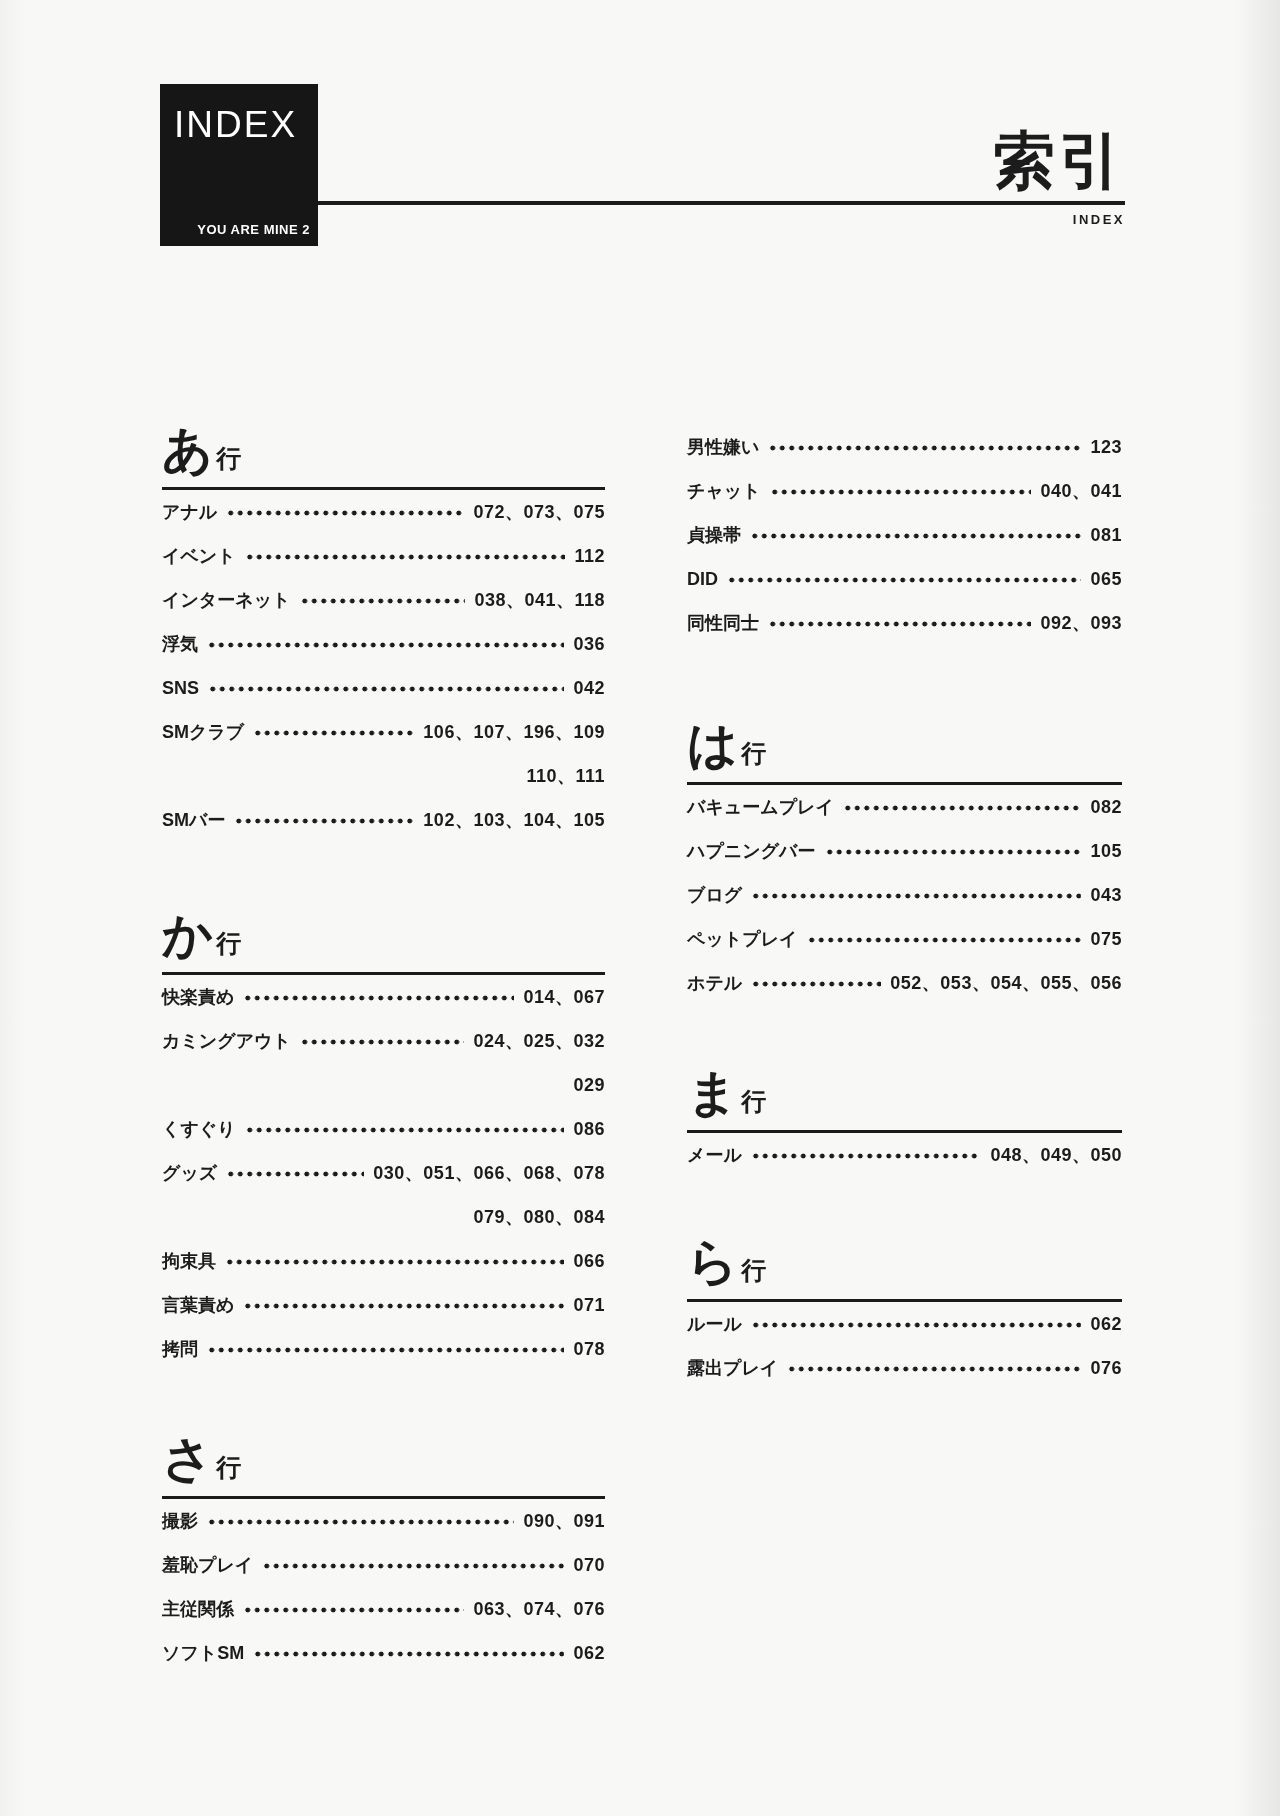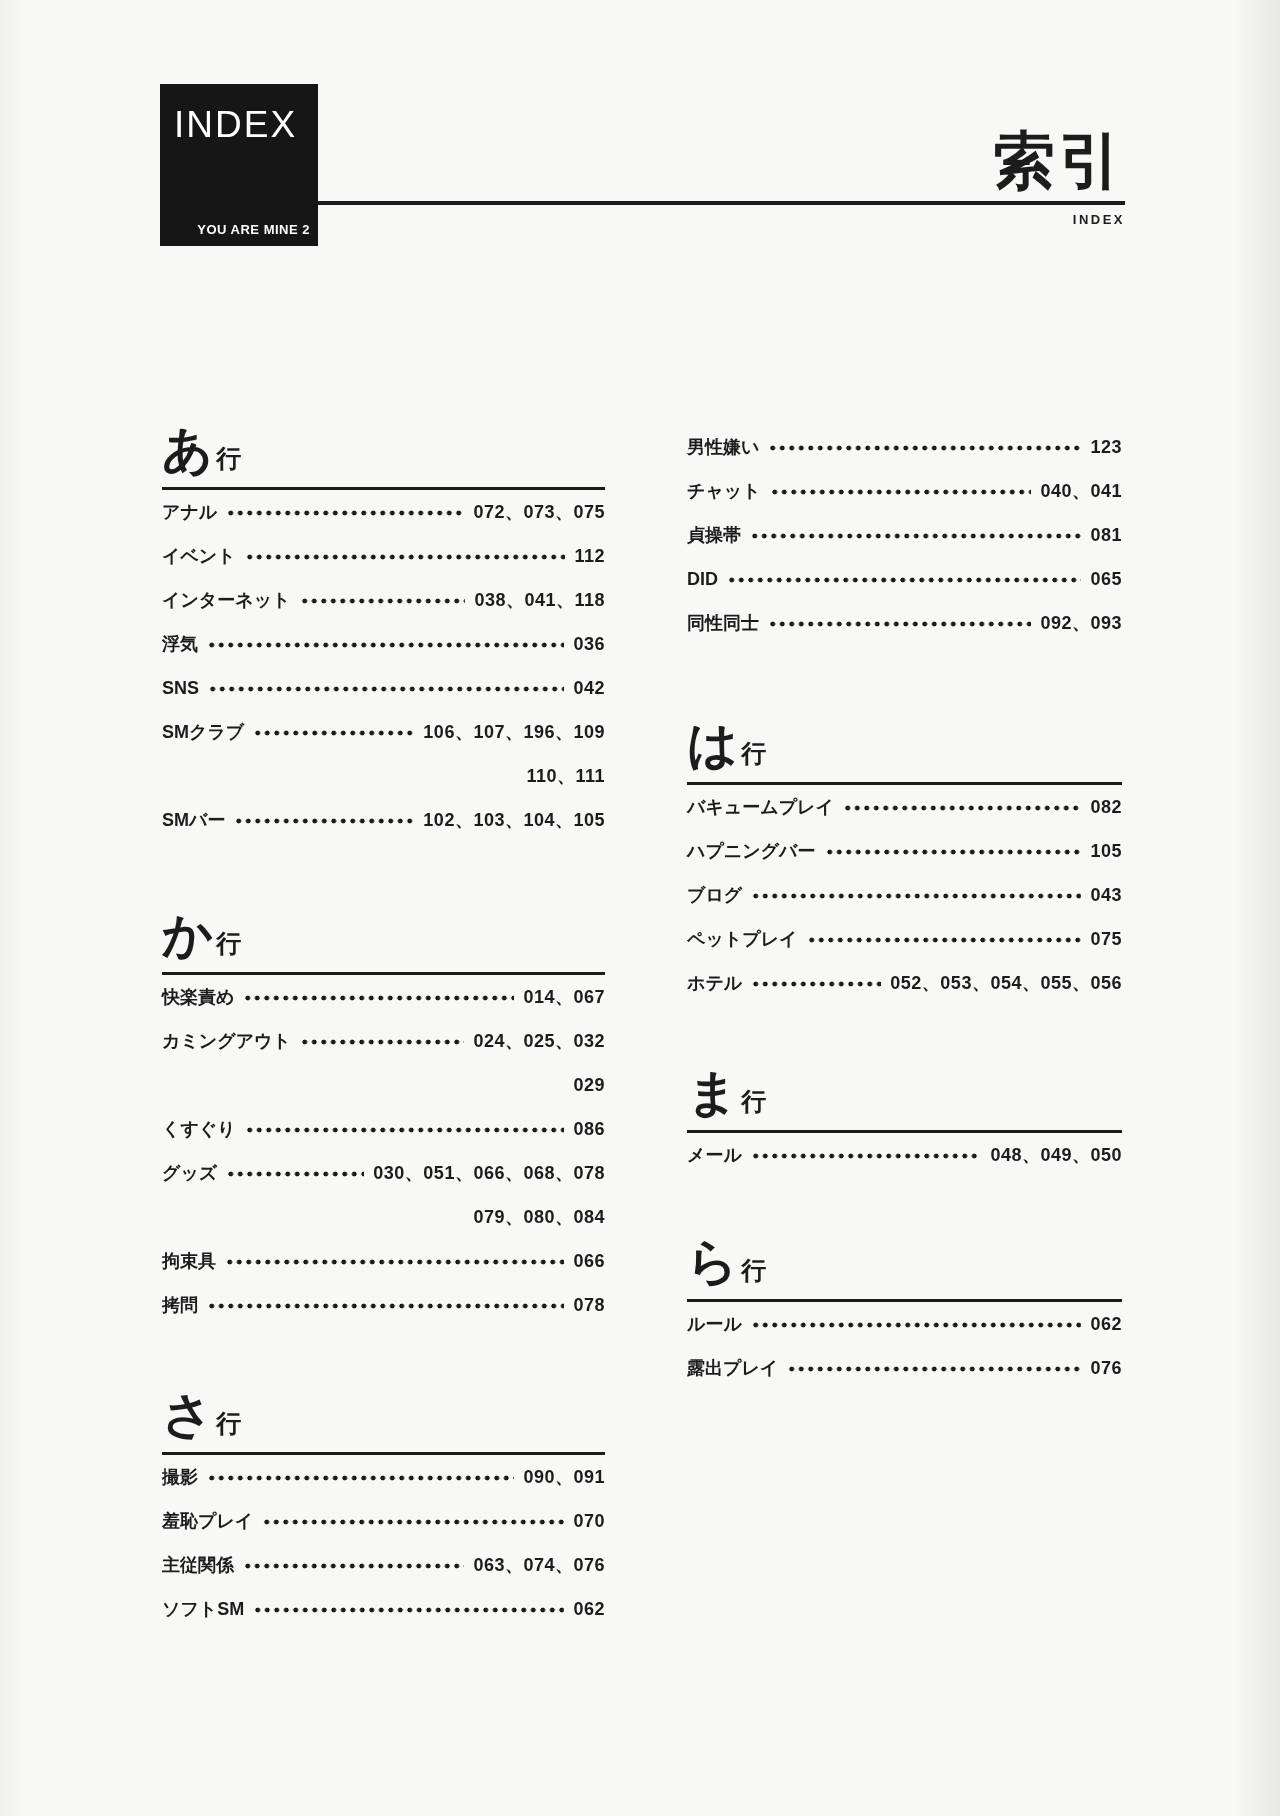--- a/index.html
+++ b/index.html
@@ -163,20 +163,25 @@
         </div>
         <div class="row wrap">
           <span class="pages">079、080、084</span>
         </div>
         <div class="row">
           <span class="label">拘束具</span>
           <span class="leader"></span>
           <span class="pages">066</span>
         </div>
         <div class="row">
+          <span class="label">言葉責め</span>
+          <span class="leader"></span>
+          <span class="pages">071</span>
+        </div>
+        <div class="row">
           <span class="label">拷問</span>
           <span class="leader"></span>
           <span class="pages">078</span>
         </div>
       </section>
       <section>
         <div class="sec-head"><span class="kana">さ</span><span class="suffix">行</span></div>
         <div class="row">
           <span class="label">撮影</span>
           <span class="leader"></span>

